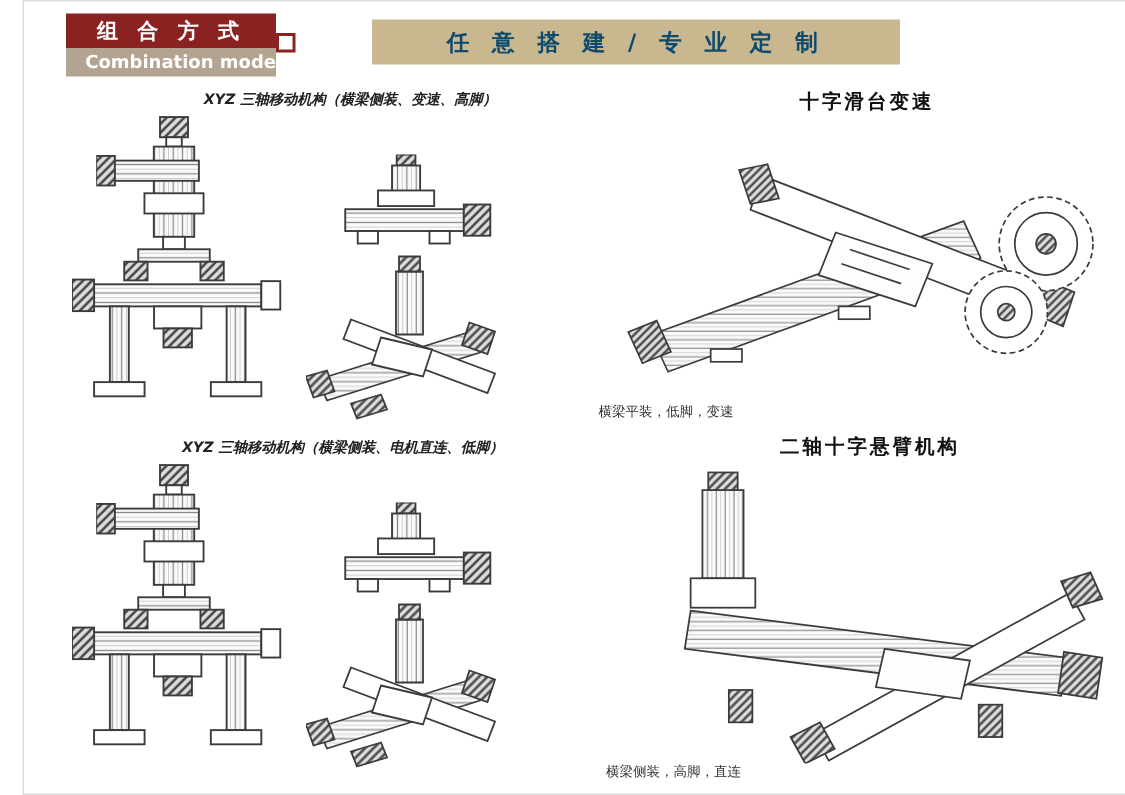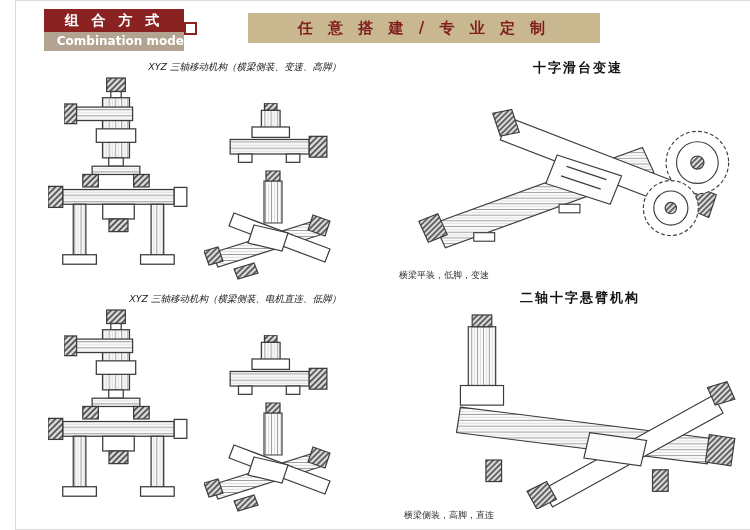--- a/index.html
+++ b/index.html
@@ -10,26 +10,26 @@
   
   .badge { position:absolute; left:28px; top:8px; width:140px; }
   .badge-cn { background:#8a2222; color:#ffffff; font-size:14px; font-weight:bold;
               text-align:center; letter-spacing:4px; padding:3px 0 2px; }
   .badge-en { background:#b2a491; color:#ffffff; font-size:12px; font-weight:bold;
               text-align:right; padding:2px 0 3px; }
   .badge-ornament { position:absolute; right:-13px; top:13px; width:13px; height:13px;
               background:#fff; border:2px solid #8a2222; }
   .banner { position:absolute; left:232px; top:12px; width:352px; height:30px;
             background:#c9b78f; display:flex; align-items:center; justify-content:center; }
-  .banner span { color:#7f1d1d; font-weight:bold; font-size:15px; letter-spacing:5px; white-space:nowrap; }
+  .banner span { color:#0c4a6e; font-weight:bold; font-size:15px; letter-spacing:5px; white-space:nowrap; }
 
   
   .fig-group { position:absolute; }
   .fig-caption { font-size:9.5px; font-style:italic; color:#222; line-height:1.2; }
-  .fig-caption.top { text-align:right; padding-left:80px; }
+  .fig-caption.top { text-align:center; padding-left:80px;font-weight:bold; }
   .fig-caption.bottom { position:absolute; left:0; right:0; text-align:left; font-size:9px; font-style:normal; color:#333; }
   .fig-title { font-size:13px; font-weight:bold; color:#111;
                text-align:center; letter-spacing:2px; }
   .sub { position:absolute; }
   .g-tl { left:30px; top:60px; width:295px; height:230px; }
   .g-tr { left:383px; top:58px; width:358px; height:232px; }
   .g-bl { left:30px; top:292px; width:295px; height:230px; }
   .g-br { left:388px; top:288px; width:352px; height:238px; }
 
   .tl-a { left:18px;  top:16px;  width:104px; height:112px; }

